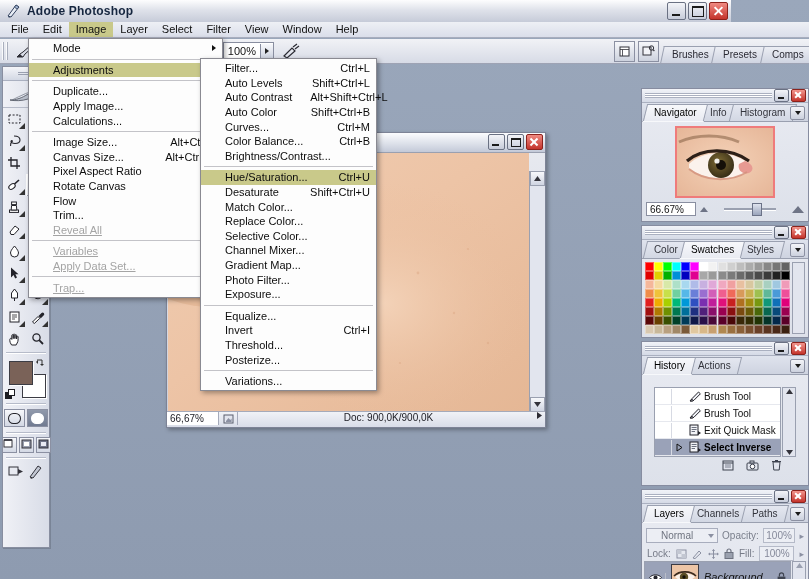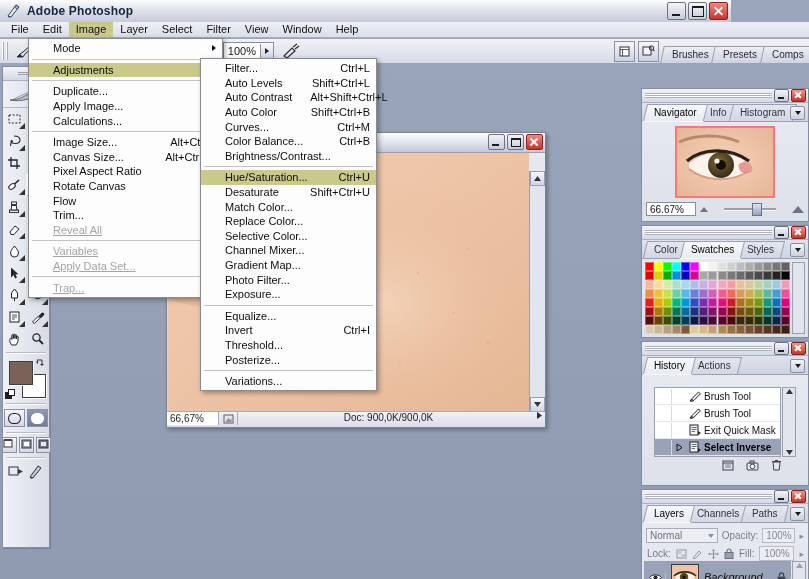--- a/index.html
+++ b/index.html
@@ -208,21 +208,21 @@
   .hrow.sel{background:#9aa2b8;color:#000;font-weight:bold;}
   .hbox{width:16px;height:15px;border-right:1px solid #d7dae3;}
   .hsnap{width:14px;display:flex;align-items:center;justify-content:center;}
   .hicon{width:18px;display:flex;align-items:center;justify-content:center;}
   .hist-foot{height:16px;display:flex;align-items:center;justify-content:flex-end;gap:12px;
     padding-right:14px;}
 
   
   .layer-ctl{display:flex;align-items:center;height:17px;gap:4px;padding:2px 2px;}
   .blendsel{width:78px;height:15px;border:1px solid #a8adbd;background:#eceef4;font-size:10px;
-    display:flex;align-items:center;padding-left:3px;color:#6f7480;box-sizing:border-box;}
+    display:flex;align-items:center;padding-left:14px;color:#6f7480;box-sizing:border-box;}
   .blendsel b{margin-left:auto;width:0;height:0;border-left:3px solid transparent;
     border-right:3px solid transparent;border-top:4px solid #8b90a2;margin-right:3px;}
   .opacityfield{width:34px;height:13px;border:1px solid #b5bac8;background:#eceef4;font-size:10px;
     display:flex;align-items:center;justify-content:center;color:#85899a;}
   .lockrow{display:flex;align-items:center;height:15px;gap:5px;padding-left:3px;font-size:10px;color:#777b88;}
   .layer-list{background:#fff;border:1px solid #9aa0b0;}
   .lrow{height:30px;display:flex;align-items:center;background:#9aa2b8;}
   .leye{width:20px;display:flex;align-items:center;justify-content:center;border-right:1px solid #b9bdc9;}
   .lthumb{width:26px;height:24px;border:1px solid #3b3b44;margin:0 5px;overflow:hidden;position:relative;background:#e8c9b0;}
   .lname{font-size:11px;font-style:italic;color:#111;flex:1;}

